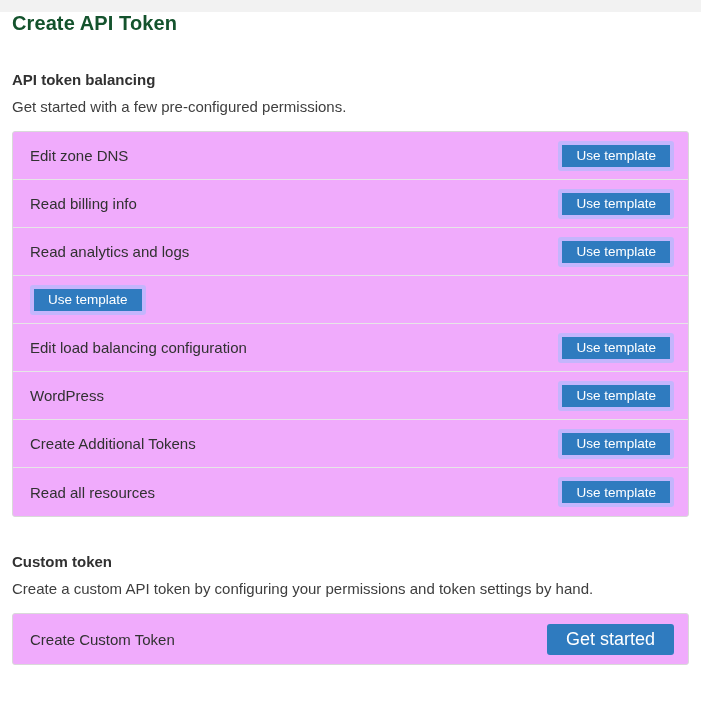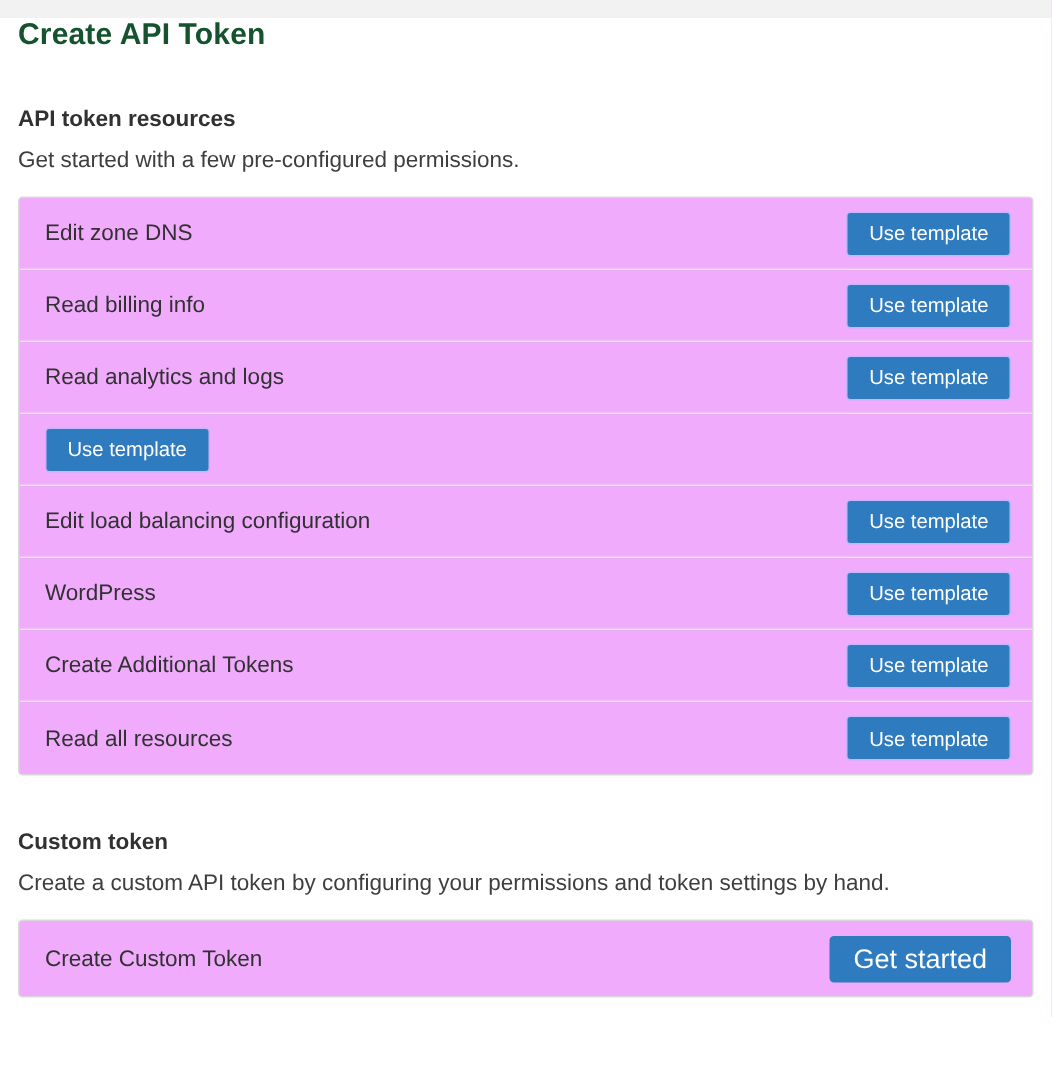--- a/index.html
+++ b/index.html
@@ -69,21 +69,21 @@
     color: #313131;
   }
   .btn {
     display: inline-flex;
     align-items: center;
     justify-content: center;
     background: #2f7bbf;
     color: #ffffff;
     font-size: 13.5px;
     font-family: "Liberation Sans", sans-serif;
-    border: 1px solid #c4b5fd;
+    border: 4px solid #c4b5fd;
     border-radius: 3px;
     height: 30px;
     padding: 0 14px;
     cursor: pointer;
     white-space: nowrap;
   }
   .btn-started {
     background: #2f7bbf;
     border-color: #2f7bbf;
     height: 31px;
@@ -98,21 +98,21 @@
     gap: 43px;
   }
 </style>
 </head>
 <body>
 
 <div class="page">
 
   <h1 class="page-title">Create API Token</h1>
 
-  <h2 class="section-title">API token resources</h2>
+  <h2 class="section-title">API token balancing</h2>
   <p class="section-desc">Get started with a few pre-configured permissions.</p>
 
   <div class="card">
 
     <div class="row">
       <span class="row-label">Edit zone DNS</span>
       <button class="btn">Use template</button>
     </div>
 
     <div class="row">

